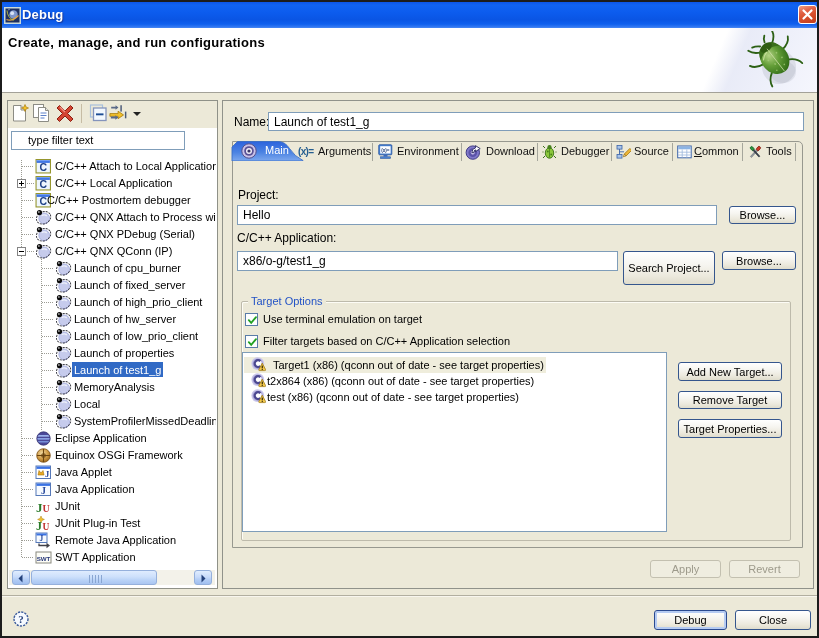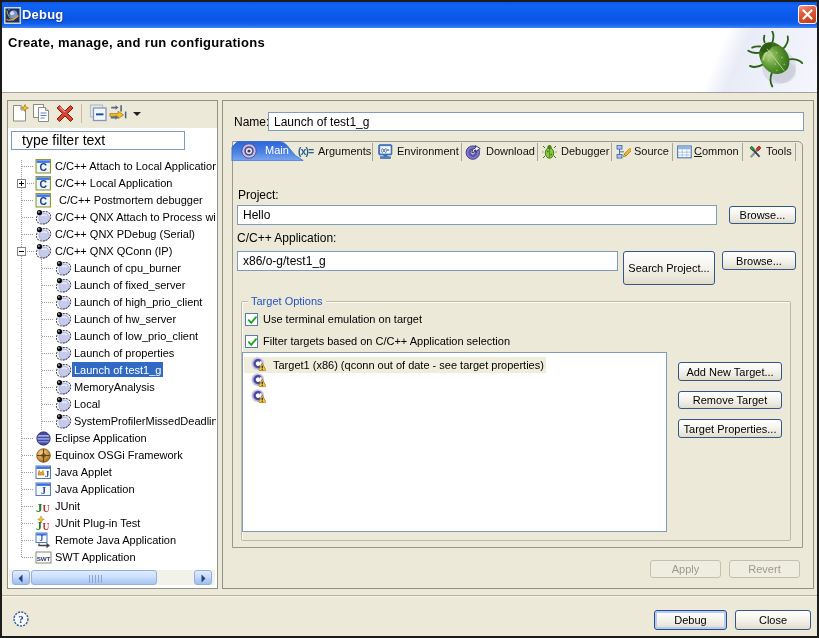--- a/index.html
+++ b/index.html
@@ -257,21 +257,21 @@
     <use href="#s-del"></use>
   </svg>
 <div class="abs" style="left:81px;top:104px;width:1px;height:19px;background:#c6bca4"></div>
 <svg class="abs" style="left:88px;top:103px" width="20" height="20">
     <use href="#s-coll"></use>
   </svg>
 <svg class="abs" style="left:109px;top:104px" width="20" height="17" viewBox="0 0 22 18">
     <use href="#s-filt"></use>
   </svg>
 <div class="abs" style="left:133px;top:112px;width:0;height:0;border-left:4px solid transparent;border-right:4px solid transparent;border-top:4px solid #222"></div>
-<div id="filterbox" class="abs" style="left:11px;top:131px;width:174px;height:19px;background:#fff;border:1px solid #7f9db9;font-size:14px;line-height:17px;padding-left:10px">type filter text</div>
+<div id="filterbox" class="abs" style="left:11px;top:131px;width:174px;height:19px;background:#fff;border:1px solid #7f9db9;font-size:11px;line-height:17px;padding-left:16px">type filter text</div>
 <div id="treewrap" class="abs" style="left:8px;top:152px;width:208px;height:416px;background:#fff"></div>
 <div class="dot-v" style="left:21px;top:160px;height:398px"></div>
 <div class="dot-v" style="left:41px;top:257px;height:173px"></div>
 <div class="dot-h" style="left:22px;top:166px;width:12px"></div>
 <svg class="ticon" style="left:35px;top:158px" width="17" height="17">
     <use href="#s-c"></use>
   </svg>
 <div class="trow" style="left:55px;top:158px;width:161px"><span class="tlbl">C/C++ Attach to Local Application</span></div>
 <div class="dot-h" style="left:27px;top:183px;width:7px"></div>
 <div class="ebox plus" style="left:17px;top:179px">
@@ -279,21 +279,21 @@
     <i class="v"></i>
   </div>
 <svg class="ticon" style="left:35px;top:175px" width="17" height="17">
     <use href="#s-c"></use>
   </svg>
 <div class="trow" style="left:55px;top:175px;width:161px"><span class="tlbl">C/C++ Local Application</span></div>
 <div class="dot-h" style="left:22px;top:200px;width:12px"></div>
 <svg class="ticon" style="left:35px;top:192px" width="17" height="17">
     <use href="#s-c"></use>
   </svg>
-<div class="trow" style="left:59px;top:192px;width:161px"><span class="tlbl">C/C++ Postmortem debugger</span></div>
+<div class="trow" style="left:47px;top:192px;width:161px"><span class="tlbl">C/C++ Postmortem debugger</span></div>
 <div class="dot-h" style="left:22px;top:217px;width:12px"></div>
 <svg class="ticon" style="left:35px;top:209px" width="17" height="17">
     <use href="#s-q"></use>
   </svg>
 <div class="trow" style="left:55px;top:209px;width:161px"><span class="tlbl">C/C++ QNX Attach to Process with PDebug</span></div>
 <div class="dot-h" style="left:22px;top:234px;width:12px"></div>
 <svg class="ticon" style="left:35px;top:226px" width="17" height="17">
     <use href="#s-q"></use>
   </svg>
 <div class="trow" style="left:55px;top:226px;width:161px"><span class="tlbl">C/C++ QNX PDebug (Serial)</span></div>
@@ -571,25 +571,27 @@
 <div class="lrow" style="left:244px;top:357px;width:302px;background:#efeddc">
   <svg class="abs" style="left:7px;top:0px" width="15" height="15">
       <use href="#s-tgt"></use>
     </svg>
   <span class="abs" style="left:29px;top:2px">Target1 (x86) (qconn out of date - see target properties)</span>
 </div>
 <div class="lrow" style="left:244px;top:373px;width:302px">
   <svg class="abs" style="left:7px;top:0px" width="15" height="15">
       <use href="#s-tgt"></use>
     </svg>
+  <span class="abs" style="left:23px;top:2px">t2x864 (x86) (qconn out of date - see target properties)</span>
 </div>
 <div class="lrow" style="left:244px;top:389px;width:302px">
   <svg class="abs" style="left:7px;top:0px" width="15" height="15">
       <use href="#s-tgt"></use>
     </svg>
+  <span class="abs" style="left:23px;top:2px">test (x86) (qconn out of date - see target properties)</span>
 </div>
 
 <div class="xpbtn" style="left:678px;top:362px;width:104px;height:19px">
     <span>Add New Target...</span>
   </div>
 <div class="xpbtn" style="left:678px;top:391px;width:104px;height:18px">
     <span>Remove Target</span>
   </div>
 <div class="xpbtn" style="left:678px;top:419px;width:104px;height:19px">
     <span>Target Properties...</span>

